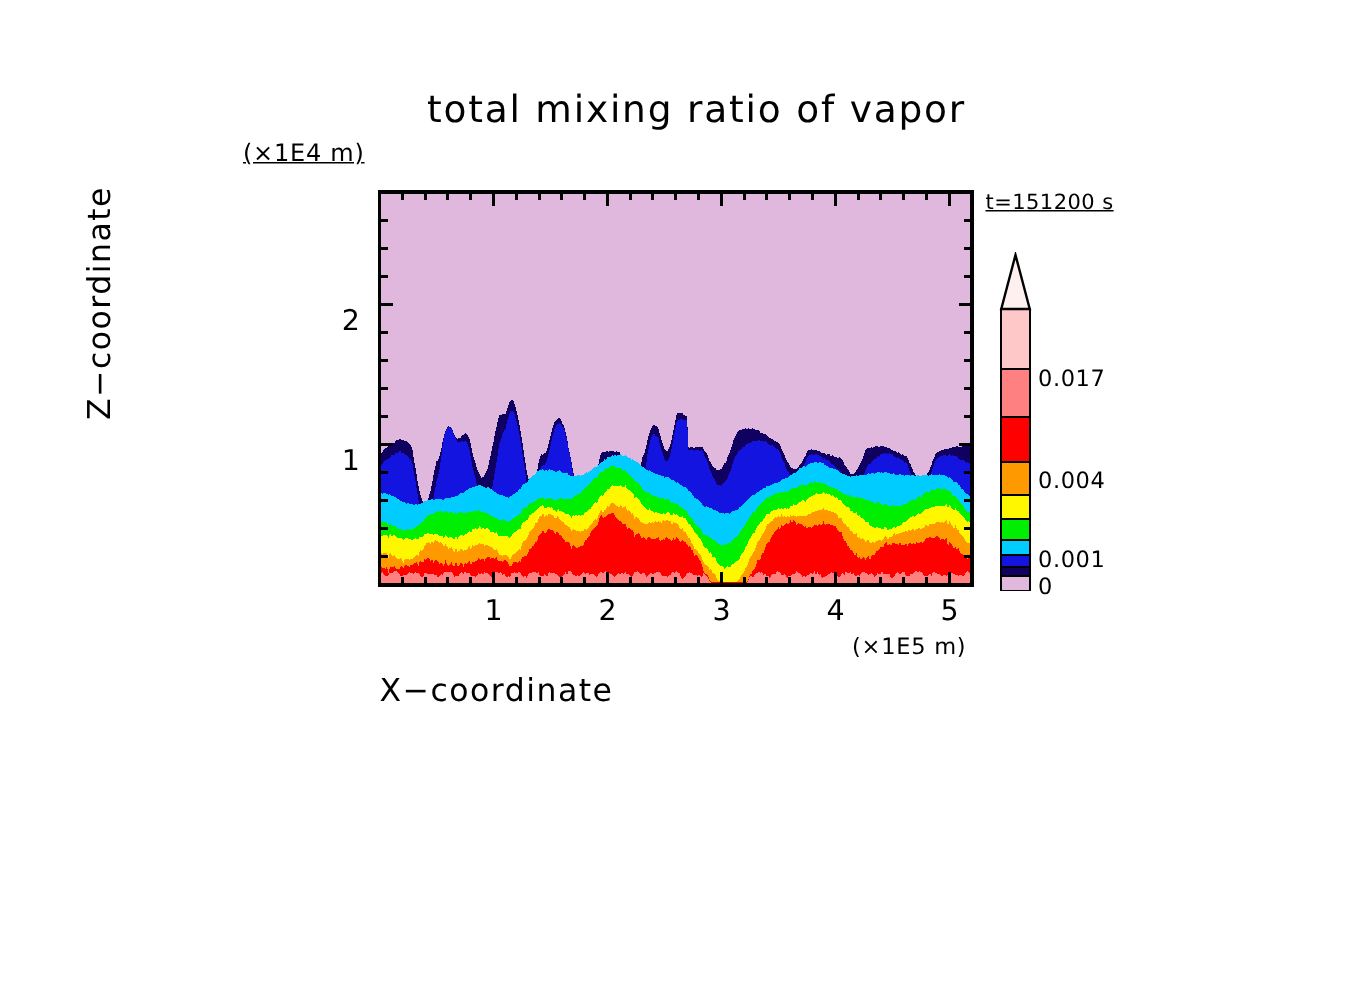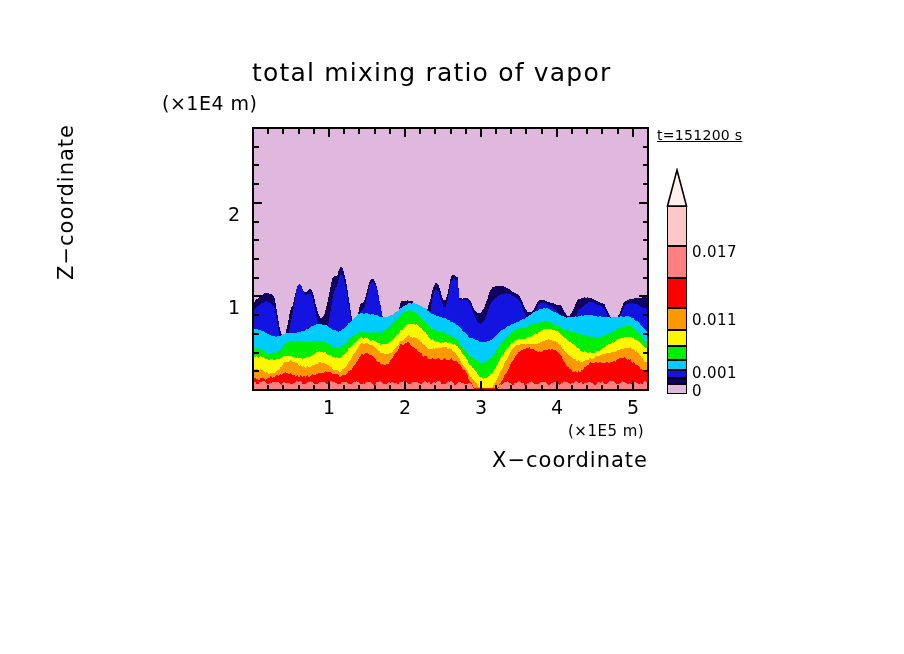--- a/index.html
+++ b/index.html
@@ -9,47 +9,48 @@
     background:#ffffff;
     font-family:"DejaVu Sans","Liberation Sans",sans-serif;
     color:#000000;
     overflow:hidden;
     position:relative;
   }
   .fig{position:absolute;left:0;top:0;width:904px;height:654px;}
   
   .title-inner{
     position:absolute;
-    left:252px; top:58px;
+    left:240px; top:58px;
     width:404px;
-    text-align:left;
+    text-align:right;
     font-size:25px;
     letter-spacing:1.2px;
     white-space:nowrap;
   }
 
   .zunit{
     position:absolute;
     left:162px; top:92px;
-    font-size:19px;
+    font-size:16px;
     letter-spacing:0.5px;
     white-space:nowrap;
+    text-decoration:underline;
   }
   .xunit{
     position:absolute;
     left:568px; top:422px;
     font-size:15px;
     letter-spacing:0.5px;
     white-space:nowrap;
   }
   .xlabel{
     position:absolute;
     left:253px; top:448px;
     width:395px;
-    text-align:right;
+    text-align:left;
     font-size:21px;
     letter-spacing:1px;
     white-space:nowrap;
   }
   .ylabel{
     position:absolute;
     left:-64px; top:190px;
     width:260px;
     text-align:center;
     font-size:21px;
@@ -251,17 +252,17 @@
           <rect x="1.5" y="192" width="19" height="10" fill="#00ccff" stroke="#000" stroke-width="1.6" shape-rendering="crispEdges"></rect>
           <rect x="1.5" y="202" width="19" height="8" fill="#1414e0" stroke="#000" stroke-width="1.6" shape-rendering="crispEdges"></rect>
           <rect x="1.5" y="210" width="19" height="6" fill="#100060" stroke="#000" stroke-width="1.6" shape-rendering="crispEdges"></rect>
           <rect x="1.5" y="216" width="19" height="10" fill="#e0b8dd" stroke="#000" stroke-width="1.6" shape-rendering="crispEdges"></rect>
           <path d="M 1.5 38 L 11 2 L 20.5 38 Z" fill="#fff0f0" stroke="#000" stroke-width="1.6" stroke-linejoin="miter"></path>
         </g>
     </svg>
   </div>
 
   <div class="cbar-lbl" style="top:252px">0.017</div>
-  <div class="cbar-lbl" style="top:320px">0.011</div>
+  <div class="cbar-lbl" style="top:320px">0.004</div>
   <div class="cbar-lbl" style="top:373px">0.001</div>
   <div class="cbar-lbl" style="top:391px">0</div>
 
 </div>
 
 </body></html>

